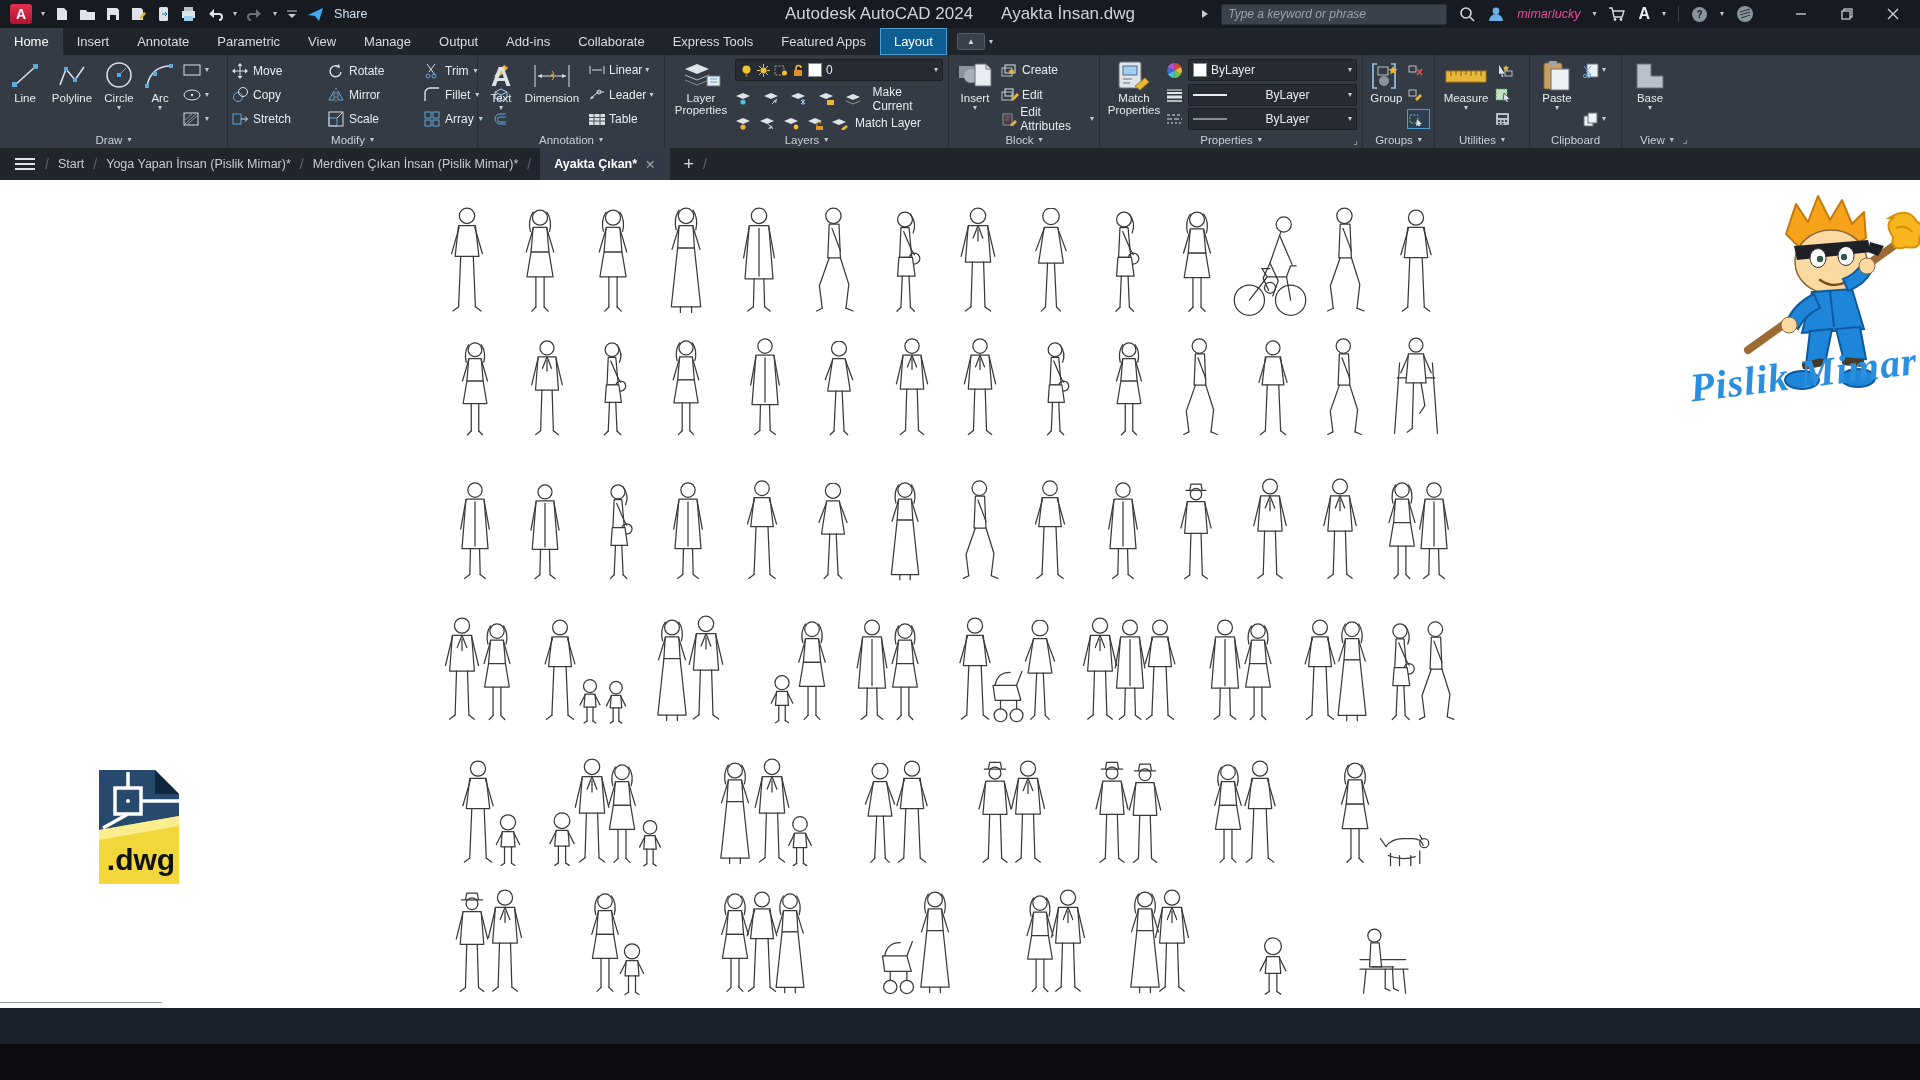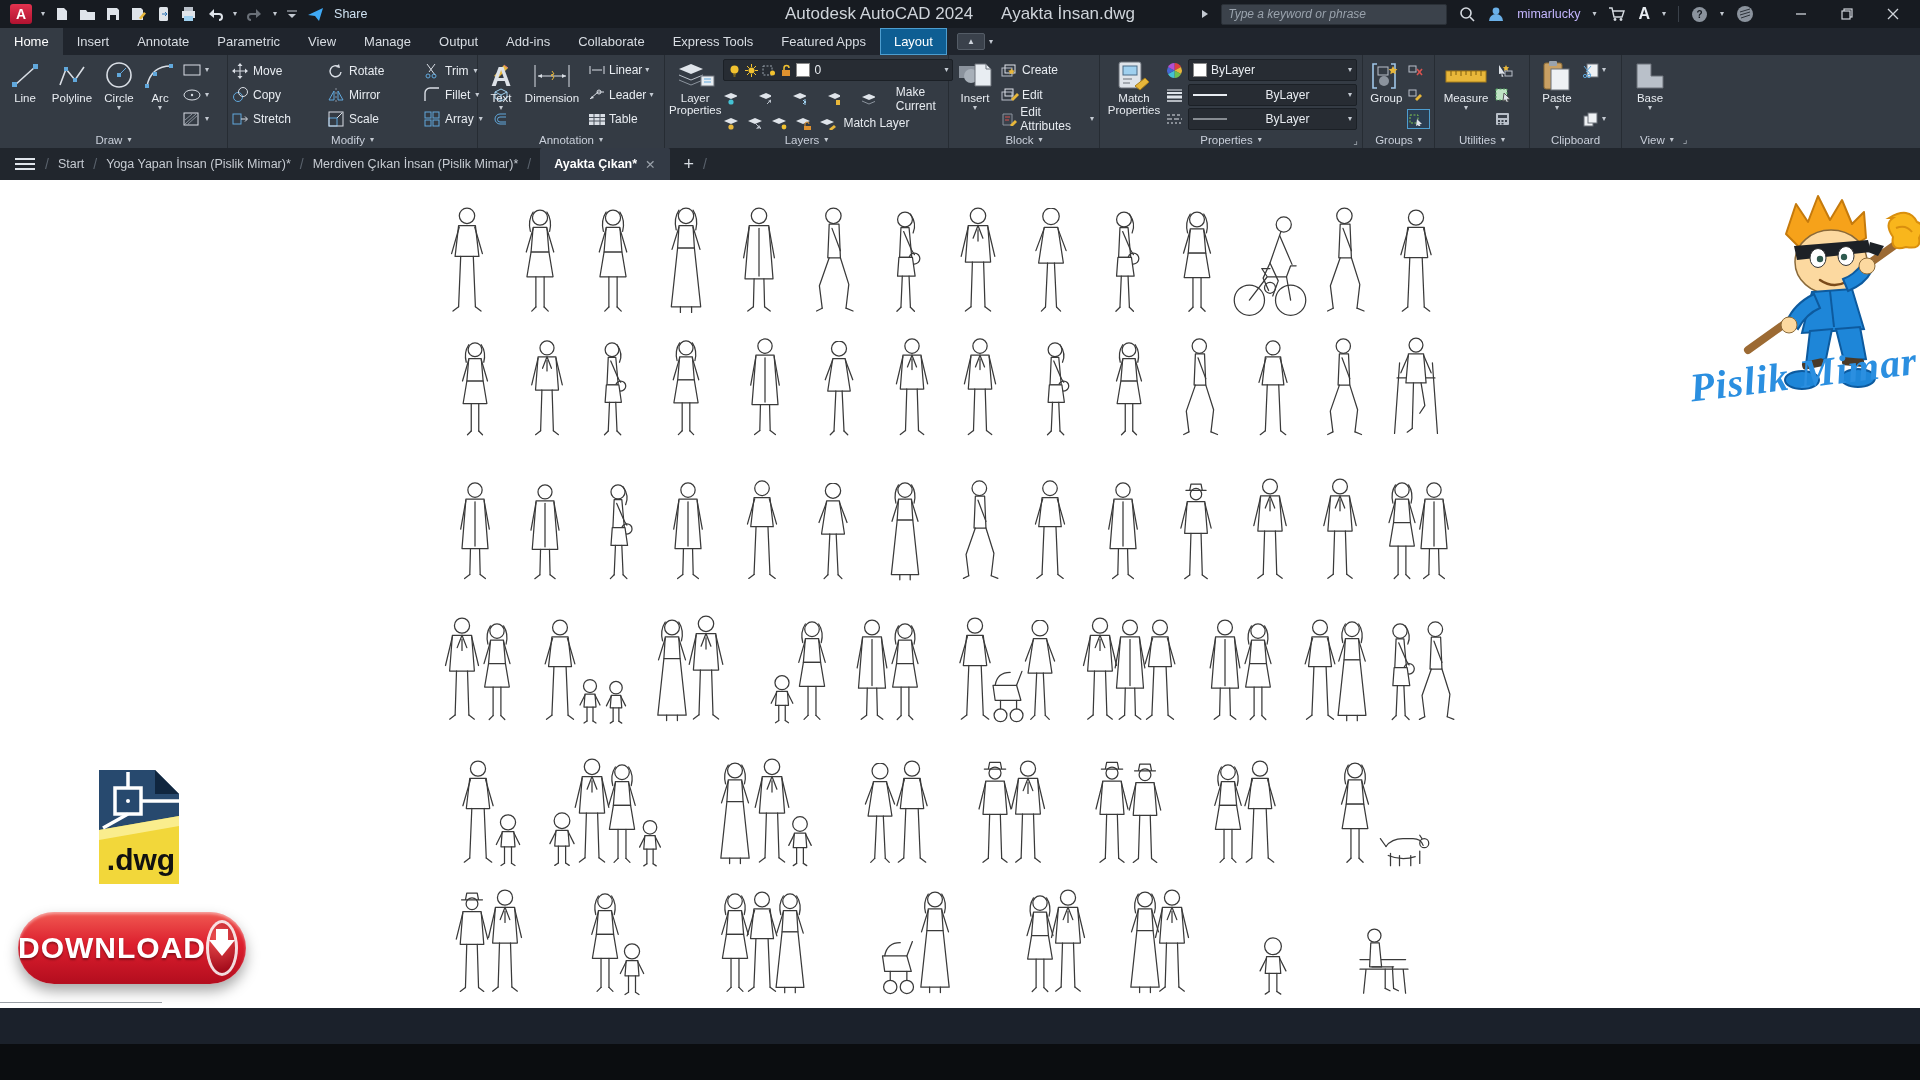--- a/index.html
+++ b/index.html
@@ -172,21 +172,21 @@
           <circle cx="7" cy="7" r="5" stroke="#d5dae0" fill="none" stroke-width="1.6"></circle>
           <path d="M11 11l4 4" stroke="#d5dae0" stroke-width="1.6"></path>
         </svg>
       </span>
     <span class="qicon">
         <svg width="18" height="16">
           <circle cx="9" cy="5" r="3.4" fill="#6ab0e8"></circle>
           <path d="M2 15a7 7 0 0 1 14 0z" fill="#6ab0e8"></path>
         </svg>
       </span>
-    <span style="color:#c4b5fd;">mimarlucky</span>
+    <span style="color:#ec4899;font-style:italic;">mimarlucky</span>
     <span class="caret">▾</span>
     <span class="qicon">
         <svg width="18" height="16">
           <path d="M1 2h3l2 9h8l2-6H5" stroke="#d5dae0" fill="none" stroke-width="1.4"></path>
           <circle cx="7" cy="13.5" r="1.4" fill="#d5dae0"></circle>
           <circle cx="13" cy="13.5" r="1.4" fill="#d5dae0"></circle>
         </svg>
       </span>
     <span style="color:#e8ecf1;font-size:16px;font-weight:bold;">A</span>
     <span class="caret">▾</span>
@@ -531,21 +531,21 @@
             </svg>
           <svg width="12" height="13">
               <rect x="2" y="6" width="8" height="6" fill="#e0922f"></rect>
               <path d="M4 6V4a2.5 2.5 0 0 1 5 0" stroke="#f2c230" fill="none" stroke-width="1.5"></path>
             </svg>
           <span class="swatch"></span>
           <span>0</span>
           <span class="sp"></span>
             <span class="caret">▾</span>
         </div>
-        <div style="display:flex;align-items:center;gap:21px;">
+        <div style="display:flex;align-items:center;gap:11px;">
           <svg width="17" height="13">
               <path d="M1 4l7-3 7 3-7 3z" fill="#dfe4ea"></path>
               <circle cx="8" cy="10" r="2.6" fill="#44c2d4"></circle>
             </svg>
           <svg width="17" height="13">
               <path d="M1 4l7-3 7 3-7 3z" fill="#dfe4ea"></path>
               <path d="M9 12l5-5" stroke="#b9c0c9"></path>
               <path d="M14 7l-1 4-3-2z" fill="#b9c0c9"></path>
             </svg>
           <svg width="17" height="13">
@@ -1155,24 +1155,18 @@
       <path d="M6 64 86 50v68H6z" fill="#f2d73a"></path>
       <path d="M6 64 86 50v10L6 74z" fill="#fdf7b0" opacity=".7"></path>
       <path d="M62 4l24 24H62z" fill="#10263f"></path>
       <rect x="22" y="22" width="26" height="26" fill="none" stroke="#fff" stroke-width="3.5"></rect>
       <circle cx="35" cy="35" r="2" fill="#fff"></circle>
       <path d="M35 22V6M48 35h38M35 48 10 62" stroke="#fff" stroke-width="3.5"></path>
       <text x="48" y="104" text-anchor="middle" font-family="Liberation Sans" font-weight="bold" font-size="30" fill="#111">.dwg</text>
     </svg>
   </div>
 
-  <div class="dlbtn">
-    <span class="lbl">DOWNLOAD</span>
-    <span class="dlcircle">
-        <span class="dlarrow"></span>
-      </span>
-  </div>
 
   <div class="edge-line"></div>
 </div>
 
 <div class="cmdstrip"></div>
 <div class="statusstrip"></div>
 
 </body></html>

